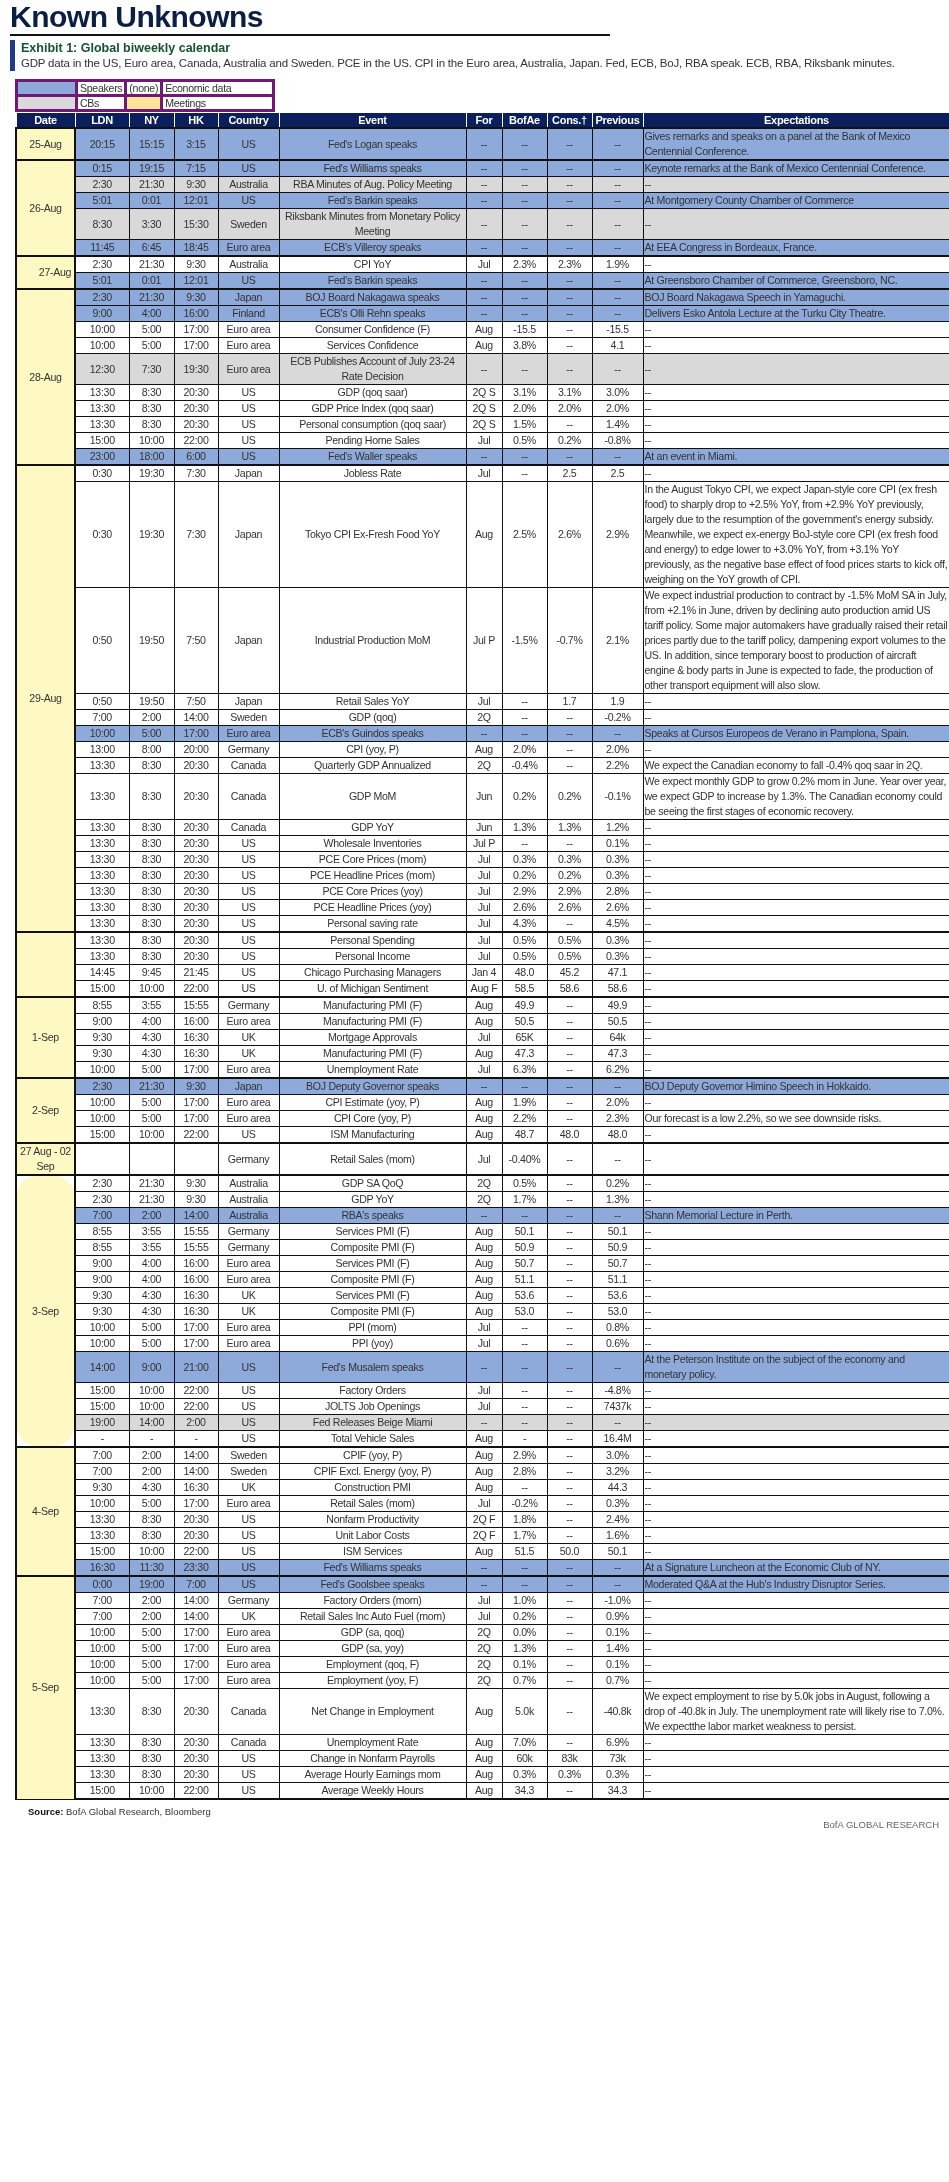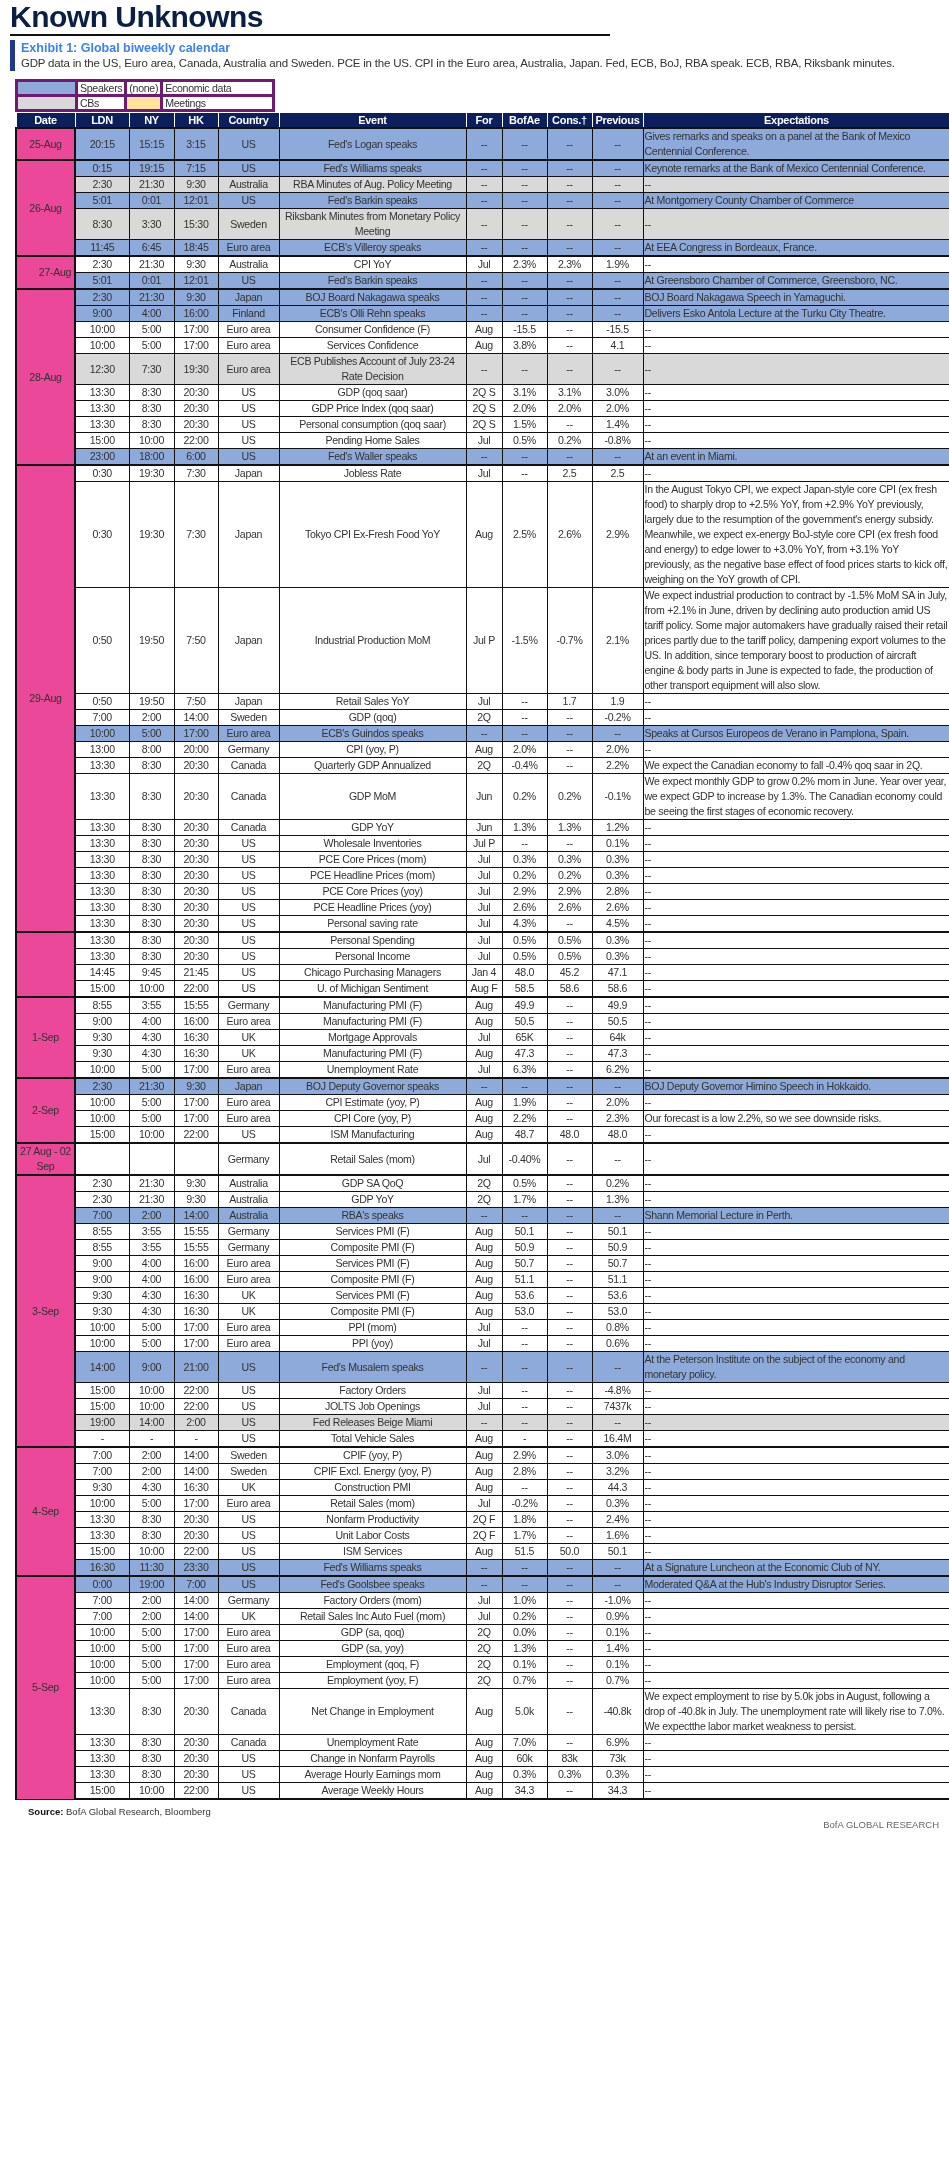--- a/index.html
+++ b/index.html
@@ -1,33 +1,33 @@
 <!DOCTYPE html>
 <html><head>
 <meta charset="utf-8">
 <style>
   * { box-sizing: border-box; }
   body { margin: 0; background: #ffffff; width: 949px; font-family: "Liberation Sans", sans-serif; color: #222; }
   .page { padding: 0 4px 0 10px; width: 949px; }
   .title { font-size: 30px; font-weight: bold; color: #0b1f44; margin: 0; padding-top: 0; line-height: 34px; letter-spacing: -0.5px; }
   .title-rule { width: 600px; height: 2px; background: #111; margin: 0 0 4px 0; }
   .exhibit { border-left: 5px solid #1f3a8a; padding-left: 6px; margin-bottom: 8px; }
-  .exhibit-title { font-size: 12.5px; font-weight: bold; color: #3b82f6; line-height: 16px; }
+  .exhibit-title { font-size: 12.5px; font-weight: bold; color: #14532d; line-height: 16px; }
   .exhibit-sub { font-size: 11.5px; color: #333; line-height: 15px; letter-spacing: -0.2px; }
   table { border-collapse: collapse; font-size: 10.6px; letter-spacing: -0.3px; }
   .legend td { border: 3px solid #701a75; height: 15px; padding: 0 2px; color: #333; }
   .legend { margin-left: 5px; }
   .sw-blue { background: #8eaadb; width: 60px; }
   .sw-grey { background: #d9d9d9; }
   .sw-yellow { background: #ffe599; }
   .cal { width: 934px; margin-left: 5px; table-layout: fixed; }
   .cal th { background: #0b1f5c; color: #fff; font-weight: bold; height: 15px; border: 1px solid #fff; font-size: 11px; }
   .cal td { border: 1px solid #111; text-align: center; height: 15px; padding: 0 2px; line-height: 15px; color: #333; }
   .cal td.exp { text-align: left; padding-left: 1px; }
-  .cal td.date { background: #ec4899; border-left: 2px solid #111; border-right: 2px solid #111; }
+  .cal td.date { background: #fef9c3; border-left: 2px solid #111; border-right: 2px solid #111; }
   .cal tr.speaker td:not(.date) { background: #8eaadb; }
   .cal tr.cb td:not(.date) { background: #d9d9d9; }
   .cal tr.tall td { height: auto; }
   .cal tr.dsep td { border-top: 2px solid #111; }
   .cal tr.last td { border-bottom: 2px solid #111; }
   .source { font-size: 9.5px; margin: 6px 0 0 18px; color: #333; }
   .source b { color: #111; }
   .brand { font-size: 9.5px; color: #666; text-align: right; margin-right: 6px; margin-top: 2px; }
 </style>
 </head>
@@ -667,21 +667,21 @@
           <td></td>
           <td>Germany</td>
           <td>Retail Sales (mom)</td>
           <td>Jul</td>
           <td>-0.40%</td>
           <td>--</td>
           <td>--</td>
           <td class="exp">--</td>
         </tr>
         <tr class="data dsep">
-          <td class="date" rowspan="16" style="vertical-align: middle;">3-Sep</td>
+          <td class="date" rowspan="16" style="vertical-align: middle; border-radius: 23px;">3-Sep</td>
           <td>2:30</td>
           <td>21:30</td>
           <td>9:30</td>
           <td>Australia</td>
           <td>GDP SA QoQ</td>
           <td>2Q</td>
           <td>0.5%</td>
           <td>--</td>
           <td>0.2%</td>
           <td class="exp">--</td>

